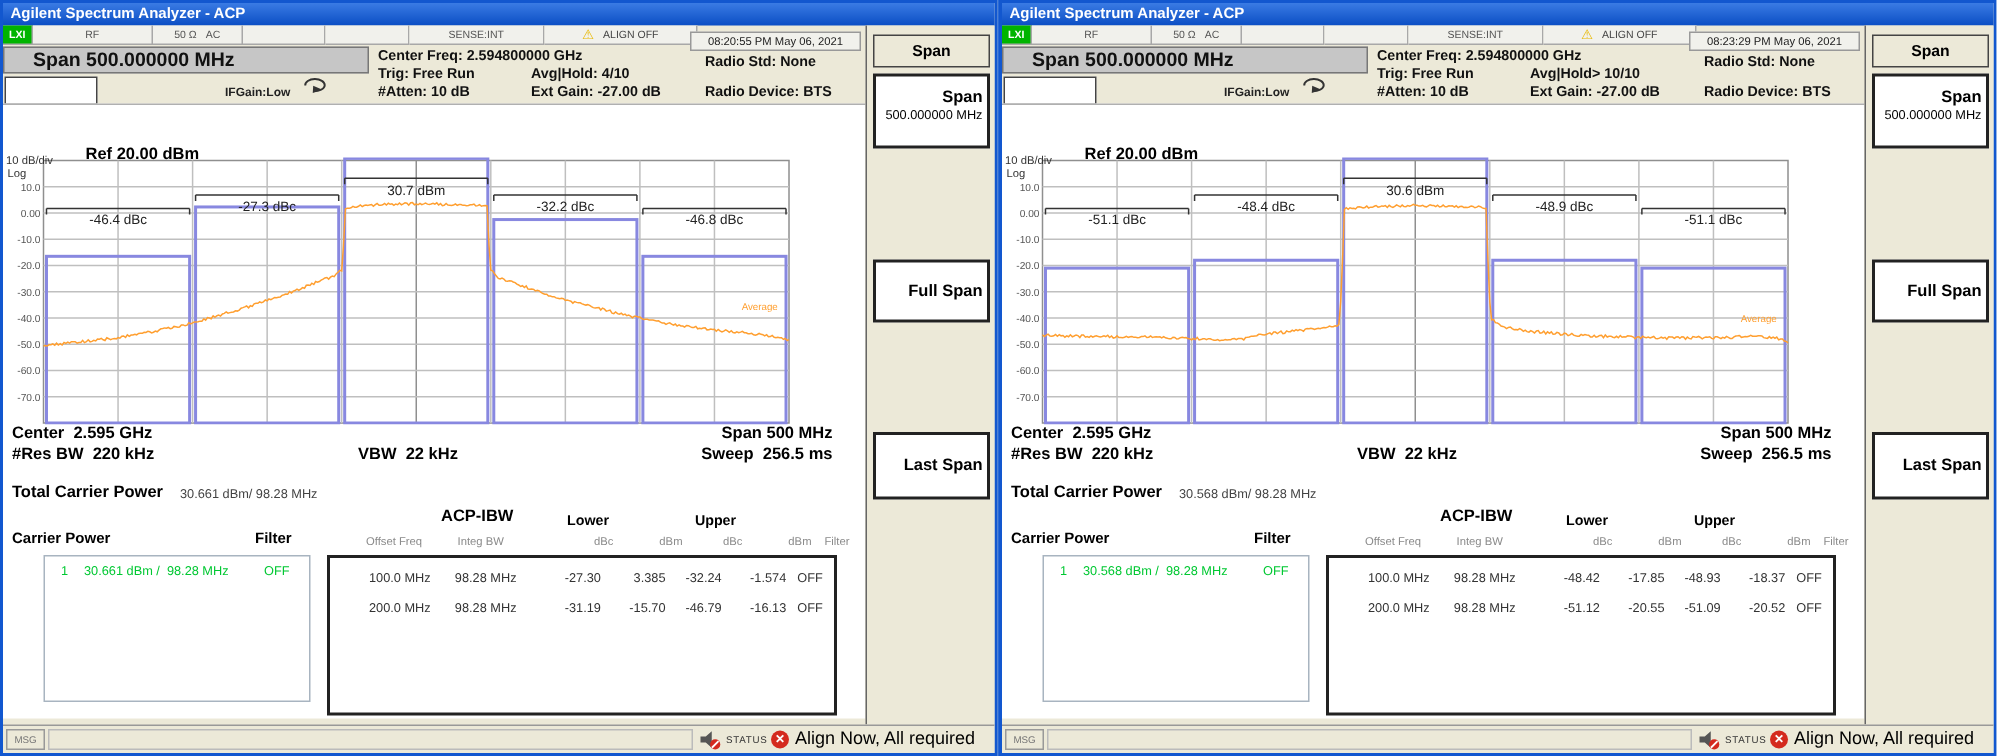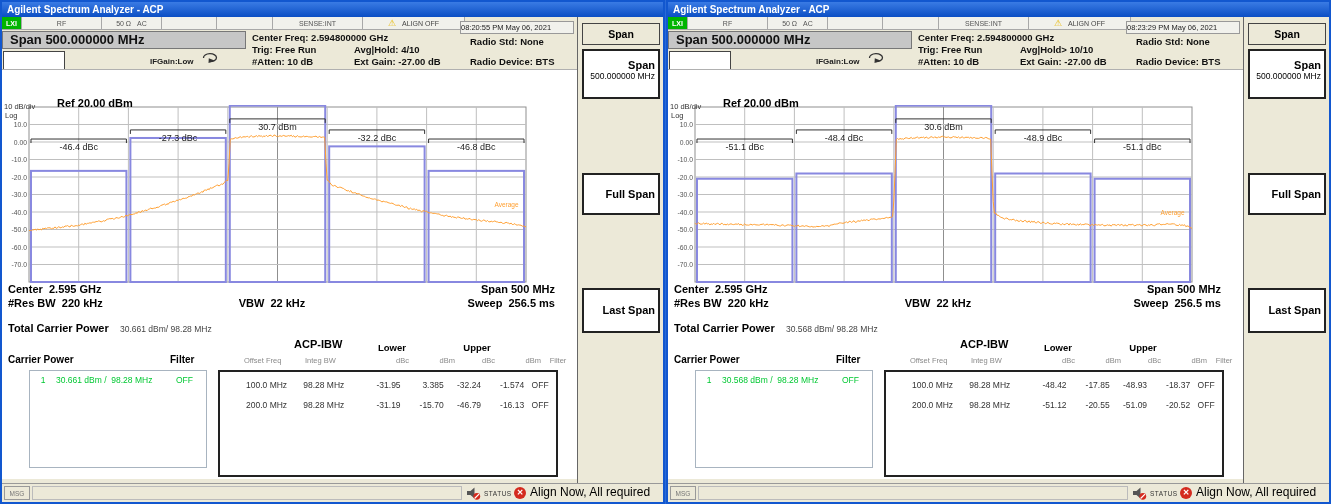--- a/index.html
+++ b/index.html
@@ -16,25 +16,25 @@
   .cell { height:13px; border-right:1px solid #a8a8a8; border-bottom:1px solid #a8a8a8;
           background:#f1f1ec; font-size:7px; color:#555; display:flex; align-items:center;
           justify-content:center; gap:6px; }
   .cell.lxi { width:20px; background:#00b400; color:#fff; font-weight:bold; }
   .cell.c-rf { width:80px; } .cell.c-imp { width:60px; }
   .cell.c-e1 { width:55px; } .cell.c-e2 { width:56px; }
   .cell.c-sense { width:90px; } .cell.c-align { width:102px; color:#444; }
   .warn-ic { color:#e8b800; font-size:9px; line-height:9px; }
   .timebox { position:absolute; left:458px; top:19px; width:114px; height:13px;
              border:1px solid #999; background:#f1f1ec; font-size:7.5px; color:#222;
-             text-align:left; line-height:11px; z-index:3; }
+             text-align:center; line-height:11px; z-index:3; }
 
   .span-display { position:absolute; left:0; top:29px; width:244px; height:18px;
                   background:#c6c6c6; border:1px solid #777; font-size:13px; font-weight:bold;
-                  color:#111; line-height:16px; padding-left:7px; }
+                  color:#111; line-height:16px; padding-left:19px; }
   .entry-box { position:absolute; left:1px; top:49px; width:62px; height:19px;
                background:#fff; border:1px solid #444; }
   .ifgain { position:absolute; left:148px; top:55px; font-size:8px; font-weight:bold; color:#222; }
   .loop-icon { position:absolute; left:198px; top:47px; }
   .hinfo { position:absolute; font-size:9.5px; font-weight:bold; color:#111; white-space:pre; }
 
   .display { position:absolute; left:0; top:67px; width:575px; height:410px; background:#fff;
              border-top:1px solid #b0b0b0; }
   .plot { position:absolute; left:1px; top:103px; z-index:1; }
   .plot-lbl { position:absolute; z-index:2; color:#333; }
@@ -228,21 +228,21 @@
         <span class="num">1</span>
         <span class="val">30.661 dBm /  98.28 MHz</span>
         <span class="flt">OFF</span>
       </div>
     </div>
 
     <div class="offset-box">
       <div class="orow">
         <span class="oc c0">100.0 MHz</span>
         <span class="oc c1">98.28 MHz</span>
-        <span class="oc c2">-31.95</span>
+        <span class="oc c2">-27.30</span>
         <span class="oc c3">3.385</span>
         <span class="oc c4">-32.24</span>
         <span class="oc c5">-1.574</span>
         <span class="oc c6">OFF</span>
       </div>
       <div class="orow">
         <span class="oc c0">200.0 MHz</span>
         <span class="oc c1">98.28 MHz</span>
         <span class="oc c2">-31.19</span>
         <span class="oc c3">-15.70</span>

